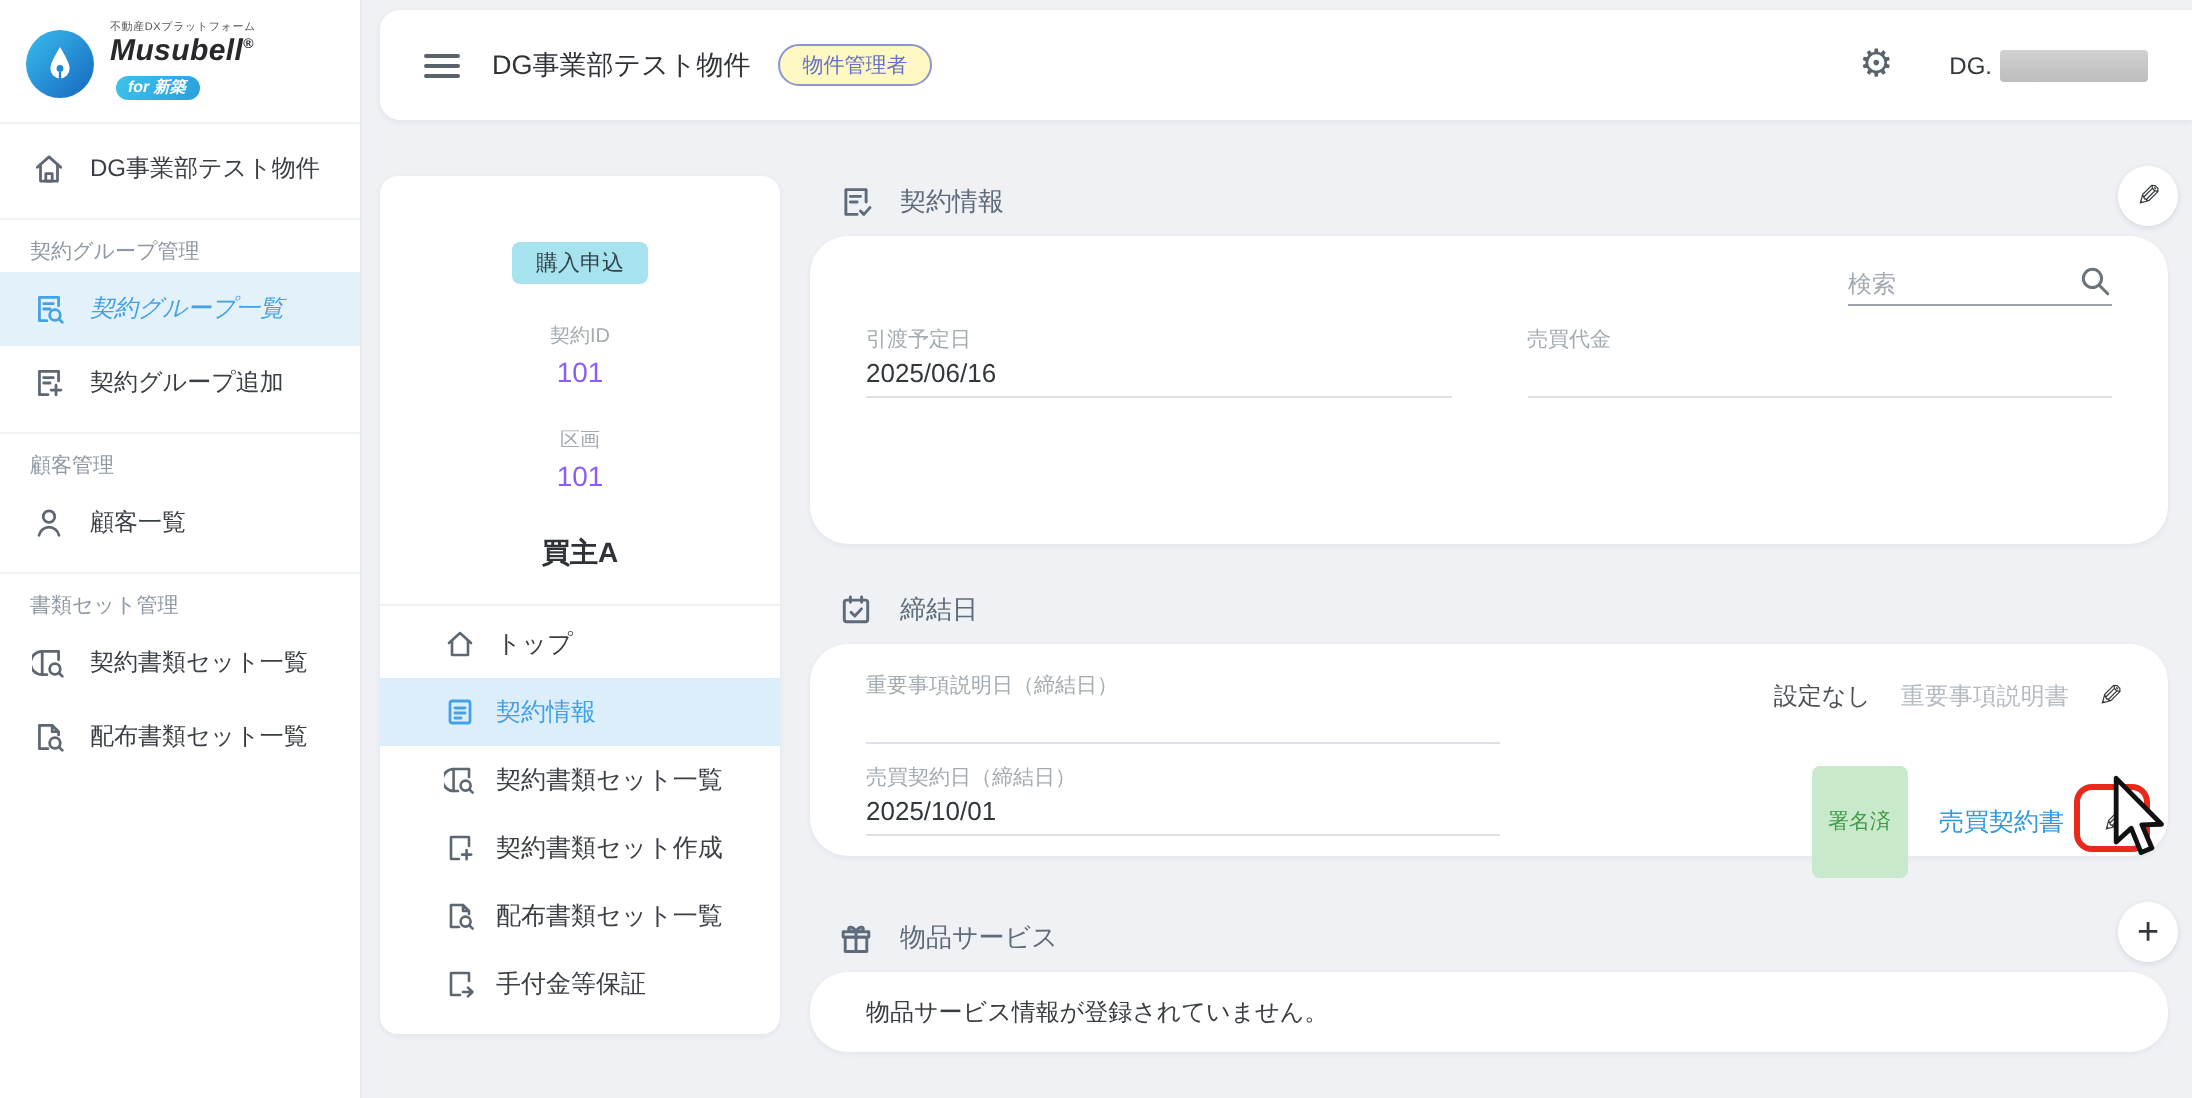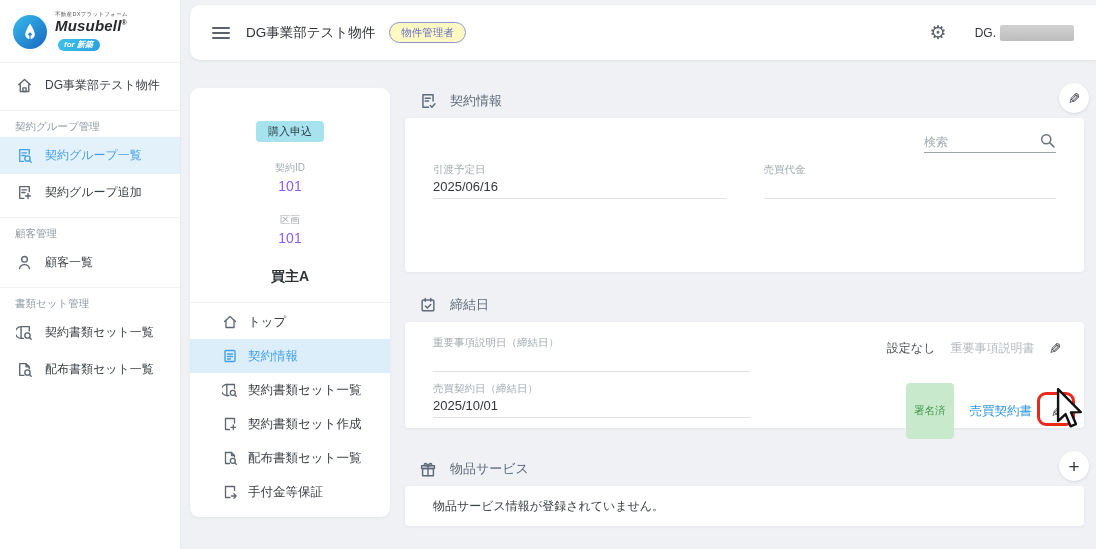--- a/index.html
+++ b/index.html
@@ -12,21 +12,21 @@
   .logo-row { display:flex; align-items:center; gap:8px; padding:11px 10px 9px 13px; border-bottom:1px solid #f0f2f4; }
   .logo-circle { width:34px; height:34px; border-radius:50%; background:linear-gradient(135deg,#35b4e8 10%,#1a6fc4 90%); display:flex; align-items:center; justify-content:center; flex:0 0 auto; }
   .logo-text { line-height:1.1; }
   .logo-tag { font-size:5.5px; color:#555; letter-spacing:.3px; }
   .logo-name { font-size:15px; font-weight:bold; font-style:italic; color:#26282b; letter-spacing:.2px; }
   .logo-reg { font-size:7px; vertical-align:super; font-style:normal; }
   .logo-edition { display:inline-block; margin-left:3px; background:linear-gradient(120deg,#3dc3ea,#2a9fe0); color:#fff; font-size:8px; font-weight:bold; font-style:italic; padding:2px 7px 2px 6px; border-radius:8px; transform:translateY(-2px); }
   .snav { padding-top:4px; }
   .snav-item { display:flex; align-items:center; gap:12px; height:37px; padding-left:15px; font-size:12px; color:#3a3f45; cursor:pointer; }
   .snav-item .ic { display:flex; width:18px; justify-content:center; color:#5d6671; }
-  .snav-item.active { background:#e3f1fb; color:#45a1e6; }
+  .snav-item.active { background:#e3f1fb; color:#45a1e6;font-style:italic; }
   .snav-item.active .ic { color:#45a1e6; }
   .snav-sect { border-top:1px solid #f1f3f5; margin-top:6px; padding:9px 15px 3px; font-size:10.5px; color:#8e98a4; }
 
   
   .topbar { position:absolute; left:190px; right:0; top:5px; height:55px; background:#fff; border-radius:10px 0 0 10px; box-shadow:0 1px 3px rgba(25,39,60,.07); display:flex; align-items:center; padding:0 22px; z-index:2; }
   .burger { width:18px; display:flex; flex-direction:column; gap:3px; cursor:pointer; }
   .burger i { display:block; height:2px; background:#5a626b; border-radius:1px; }
   .tb-title { margin-left:16px; font-size:13.5px; font-weight:500; color:#2f3338; }
   .role-badge { margin-left:14px; border:1px solid #8b95d0; color:#6672c4; font-size:10.5px; padding:2.5px 11px; border-radius:11px; background:#fef9c3; }
   .tb-spacer { flex:1; }
@@ -50,21 +50,21 @@
   .cnav-item.active .ic { color:#45a1e6; }
 
   
   .rpanel { position:absolute; left:405px; right:12px; top:84px; }
   .sec-head { position:relative; display:flex; align-items:center; gap:13px; height:34px; padding-left:13px; }
   .sec-head .ic { display:flex; width:19px; justify-content:center; color:#5f6b7a; }
   .sec-title { font-size:13px; color:#5f6b7a; }
   .circle-btn { position:absolute; right:-5px; top:-1px; width:30px; height:30px; border-radius:50%; background:#fff; box-shadow:0 1px 3px rgba(25,39,60,.12); display:flex; align-items:center; justify-content:center; cursor:pointer; }
   .pencil { display:inline-block; transform:scaleX(-1); font-size:15px; color:#33373c; line-height:1; }
   .plus-g { font-size:19px; color:#33373c; line-height:1; }
-  .rcard { background:#fff; border-radius:4px; box-shadow:0 1px 3px rgba(25,39,60,.06); }
+  .rcard { background:#fff; border-radius:19px; box-shadow:0 1px 3px rgba(25,39,60,.06); }
   .card1 { height:154px; padding:0 28px; }
   .search-row { display:flex; justify-content:flex-end; padding-top:14px; }
   .search-field { width:132px; display:flex; align-items:flex-end; border-bottom:1px solid #9aa2ab; padding-bottom:3px; }
   .search-field input { border:0; outline:0; width:100%; font-size:12px; color:#33373c; font-family:inherit; background:transparent; }
   .search-field input::placeholder { color:#a2aab2; }
   .fgrid { display:grid; grid-template-columns:1fr 1fr; column-gap:38px; margin-top:10px; }
   .fld .lab { font-size:10.5px; color:#a2aab2; height:14px; }
   .fld .val { font-size:13px; color:#32373c; height:22px; display:flex; align-items:flex-end; padding-bottom:4px; border-bottom:1px solid #dde1e6; }
   .fgrid .fld { margin-bottom:22px; }
   .card2 { position:relative; height:106px; padding:14px 28px 0; }

